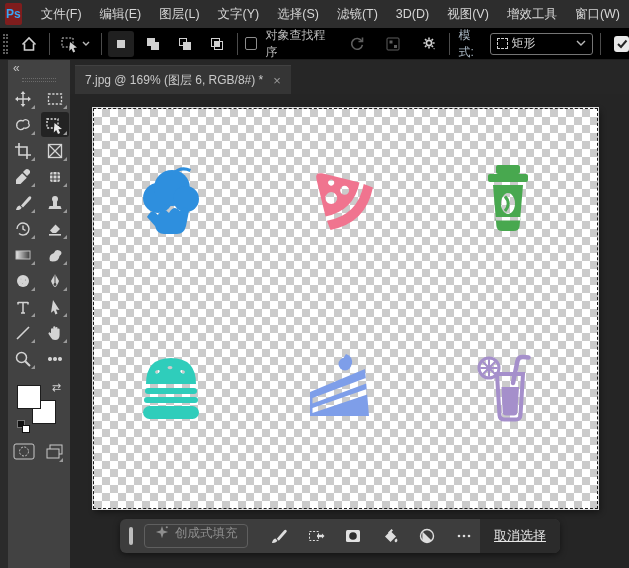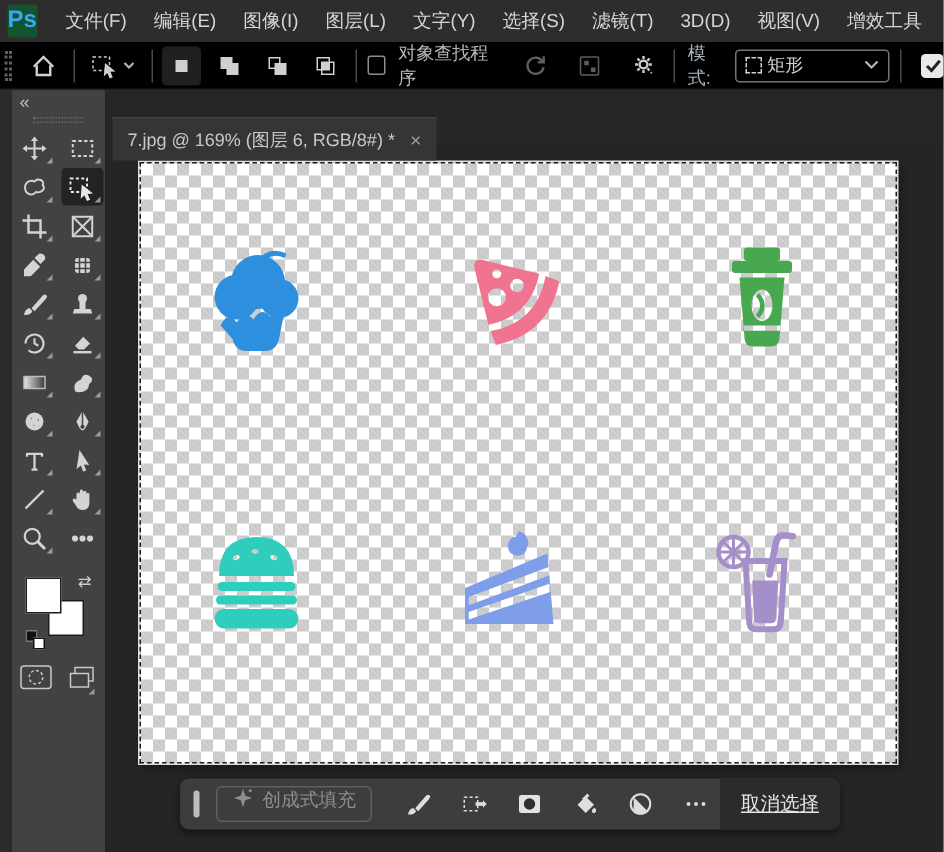--- a/index.html
+++ b/index.html
@@ -1,40 +1,40 @@
 <!DOCTYPE html>
 <html><head>
 <meta charset="utf-8">
 <style>
   * { margin:0; padding:0; box-sizing:border-box; }
   html,body { width:629px; height:568px; overflow:hidden; }
   body { position:relative; background:#252525; font-family:"Liberation Sans","DejaVu Sans",sans-serif; -webkit-font-smoothing:antialiased; }
 
   
   .menubar { position:absolute; left:0; top:0; width:629px; height:28px; background:#2d2d2d; display:flex; align-items:center; gap:0; z-index:30; }
-  .ps-logo { width:22px; height:22px; margin:0 10px 0 5px; background:#14532d; color:#37a7f5; font-size:16px; font-weight:bold; display:flex; align-items:center; justify-content:center; border-radius:2px; }
+  .ps-logo { width:22px; height:22px; margin:0 10px 0 5px; background:#7f1d1d; color:#37a7f5; font-size:12px; font-weight:bold; display:flex; align-items:center; justify-content:center; border-radius:2px; }
   .menu-item { color:#d6d6d6; font-size:12.5px; padding:0 9px; line-height:28px; cursor:default; white-space:nowrap; }
 
   
   .optionsbar { position:absolute; left:0; top:28px; width:629px; height:32px; background:#000000; border-bottom:1px solid #1e1e1e; display:flex; align-items:center; z-index:29; }
   .obar-grip { width:5px; height:20px; margin-left:3px; border-left:2px dotted #5e5e5e; border-right:2px dotted #5e5e5e; }
   .obar-sep { width:1px; height:22px; background:#4b4b4b; margin:0 7px; }
   .obtn { height:26px; min-width:26px; display:flex; align-items:center; justify-content:center; border-radius:3px; cursor:pointer; position:relative; }
   .obtn.pressed { background:#202020; }
   .obtn.muted svg { opacity:.45; }
   .obar-label { color:#b9b9b9; font-size:12px; margin:0 6px 0 2px; }
   .checkbox-empty { width:13px; height:13px; border:1px solid #8d8d8d; border-radius:2px; margin-right:6px; background:transparent; }
   .mode-select { display:flex; align-items:center; gap:4px; height:22px; width:112px; border:1px solid #757575; border-radius:3px; padding:0 6px; color:#d2d2d2; font-size:12px; cursor:pointer; }
   .mode-select .dash-sq { width:11px; height:11px; border:1px dashed #cfcfcf; }
   .mode-select .spacer { flex:1; }
   .checkbox-checked { width:16px; height:16px; background:#e9e9e9; border-radius:3px; display:flex; align-items:center; justify-content:center; margin-left:6px; }
 
   
   .tabzone { position:absolute; left:70px; top:60px; width:559px; height:34px; background:#262626; z-index:10; }
-  .tab { position:absolute; left:5px; top:18px; height:29px; background:#353535; display:flex; align-items:center; padding:0 10px; border-top:1px solid #414141; }
+  .tab { position:absolute; left:5px; top:5px; height:29px; background:#353535; display:flex; align-items:center; padding:0 10px; border-top:1px solid #414141; }
   .tab-title { color:#c9c9c9; font-size:12px; white-space:nowrap; }
   .tab-close { color:#9a9a9a; font-size:13px; margin-left:10px; cursor:pointer; }
 
   
   .toolpanel { position:absolute; left:0; top:60px; width:70px; height:508px; background:#424242; border-left:8px solid #2b2b2b; z-index:20; }
   .tp-head { height:16px; display:flex; align-items:center; padding-left:5px; color:#c3c3c3; font-size:12px; letter-spacing:-1px; cursor:pointer; }
   .tp-grip { width:34px; height:4px; margin:2px auto 4px; border-top:1px dotted #6b6b6b; border-bottom:1px dotted #6b6b6b; }
   .tgrid { display:grid; grid-template-columns:28px 28px; justify-content:center; gap:1px 4px; }
   .tcell { width:28px; height:25px; display:flex; align-items:center; justify-content:center; border-radius:3px; cursor:pointer; position:relative; }
   .tcell.active { background:#232323; }
@@ -68,21 +68,20 @@
   .tb-icon { width:34px; height:28px; display:flex; align-items:center; justify-content:center; border-radius:4px; cursor:pointer; margin-left:4px; }
   .tb-deselect { margin-left:auto; height:34px; background:#2b2b2b; border-radius:0 6px 6px 0; display:flex; align-items:center; padding:0 14px; color:#e6e6e6; font-size:13px; cursor:pointer; white-space:nowrap;text-decoration:underline; }
 </style>
 </head>
 <body>
 
 <div class="menubar">
   <div class="ps-logo">Ps</div>
   <div class="menu-item">文件(F)</div>
   <div class="menu-item">编辑(E)</div>
-  <div class="menu-item">图像(I)</div>
   <div class="menu-item">图层(L)</div>
   <div class="menu-item">文字(Y)</div>
   <div class="menu-item">选择(S)</div>
   <div class="menu-item">滤镜(T)</div>
   <div class="menu-item">3D(D)</div>
   <div class="menu-item">视图(V)</div>
   <div class="menu-item">增效工具</div>
   <div class="menu-item">窗口(W)</div>
 
 </div>

